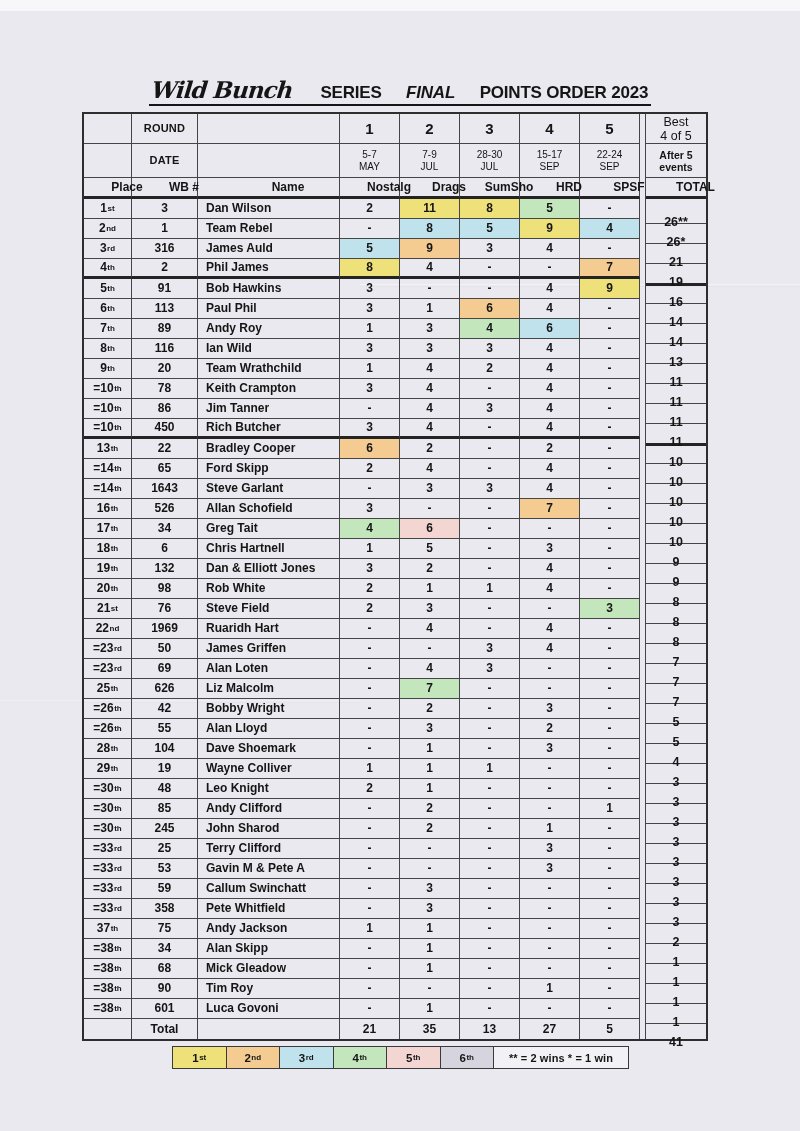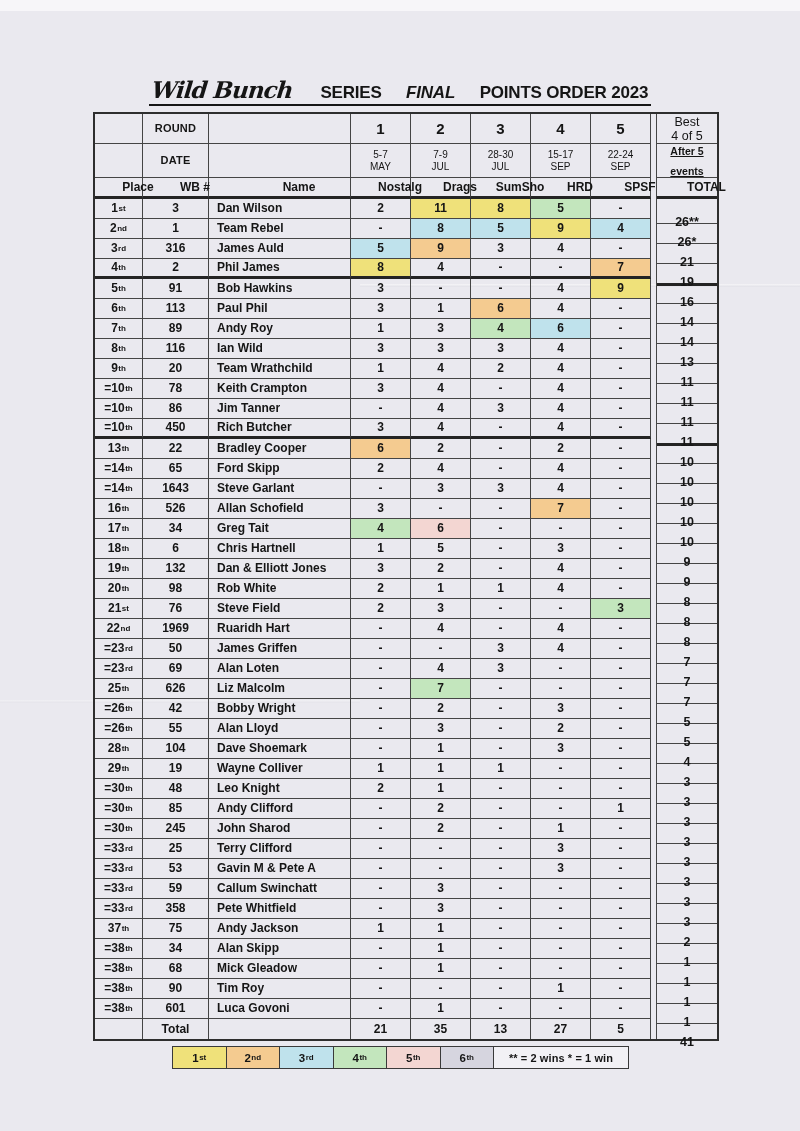--- a/index.html
+++ b/index.html
@@ -17,21 +17,21 @@
 
   
   .title{position:absolute;top:76px;left:0;width:100%;text-align:center;}
   .title-inner{display:inline-block;border-bottom:2px solid #161616;padding:0 3px 1px;}
   .t-script{font-family:"DejaVu Serif",serif;font-style:italic;font-weight:700;font-size:23px;letter-spacing:-1px;display:inline-block;transform:skewX(-6deg);margin-right:8px;}
   .t-rest{font-weight:700;font-size:17px;letter-spacing:-0.2px;margin-left:20px;}
   .t-italic{font-style:italic;}
 
   
   .tbl{
-    position:absolute;left:93px;top:112px;
+    position:absolute;left:82px;top:112px;
     display:grid;
     grid-template-columns:48px 66px 142px 60px 60px 60px 60px 60px 6px 60px;
     grid-template-rows:30px 34px 21px repeat(42,20px);
     border:2px solid #2e2e2e;
   }
   .c{
     box-sizing:border-box;
     border-right:1px solid #454545;
     border-bottom:1px solid #454545;
     display:flex;align-items:center;justify-content:center;
@@ -41,21 +41,21 @@
   .gap{border-bottom:none;}
   .thickb{border-bottom:3px solid #242424;}
   .lastrow{border-bottom:none;}
   sup{font-size:8px;line-height:0;vertical-align:super;margin-left:0.5px;}
 
   .hc{font-weight:700;}
   .rnum{font-size:15px;}
   .b11{font-size:11px;letter-spacing:.2px;}
   .date{font-size:10px;line-height:12px;text-align:center;font-weight:400;}
   .best{font-size:12.5px;font-weight:400;line-height:14px;text-align:center;}
-  .after{font-size:10.5px;line-height:20px;text-align:center;text-decoration:underline;}
+  .after{font-size:10.5px;line-height:12px;text-align:center;}
   .ch{font-size:12px;padding-left:39px;}
   .pl,.wb,.pt{font-weight:700;font-size:12px;}
   .nm{font-weight:700;font-size:12px;justify-content:flex-start;padding-left:8px;}
   .tt{font-weight:700;font-size:12.5px;margin-top:24px;}
 
   
   .legend{
     position:absolute;left:172px;top:1046px;height:23px;
     display:flex;border:1.5px solid #3a3a3a;background:#f2f1f5;box-sizing:border-box;
   }

